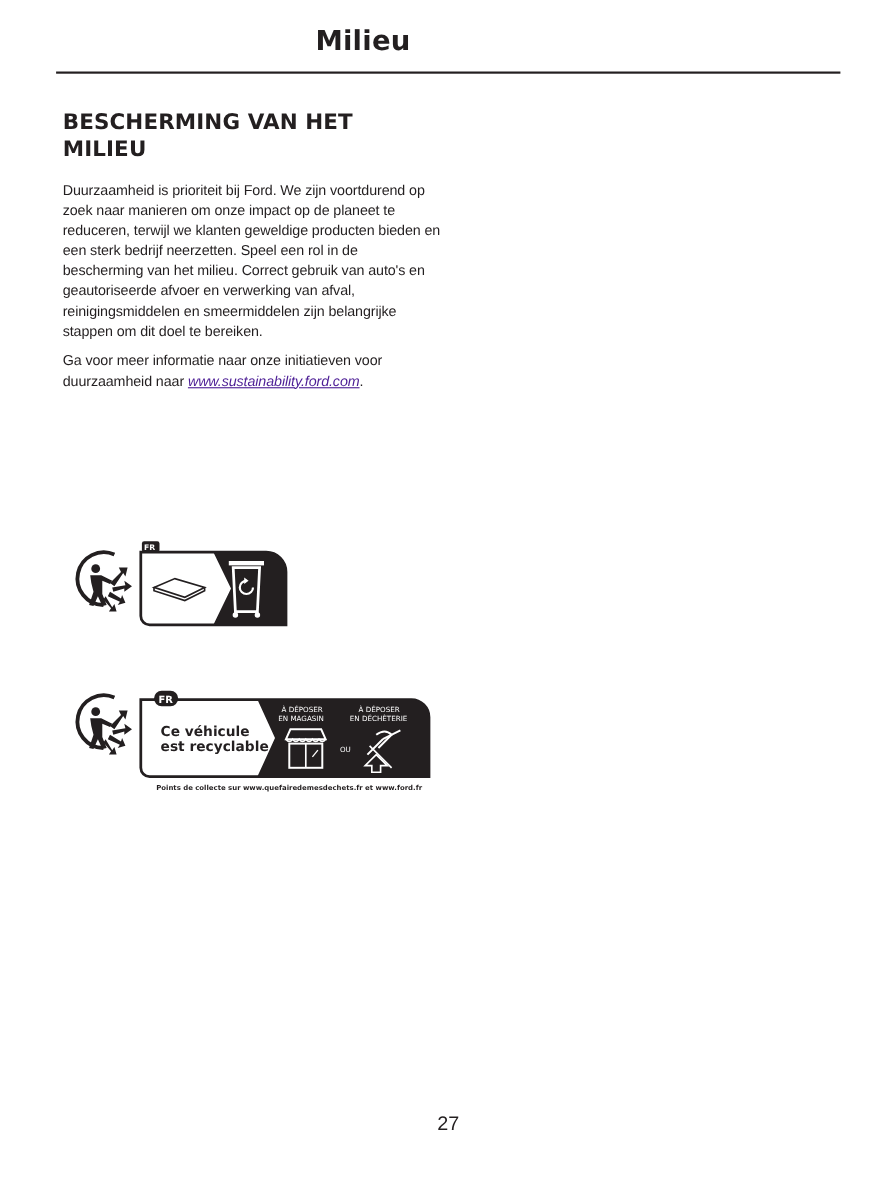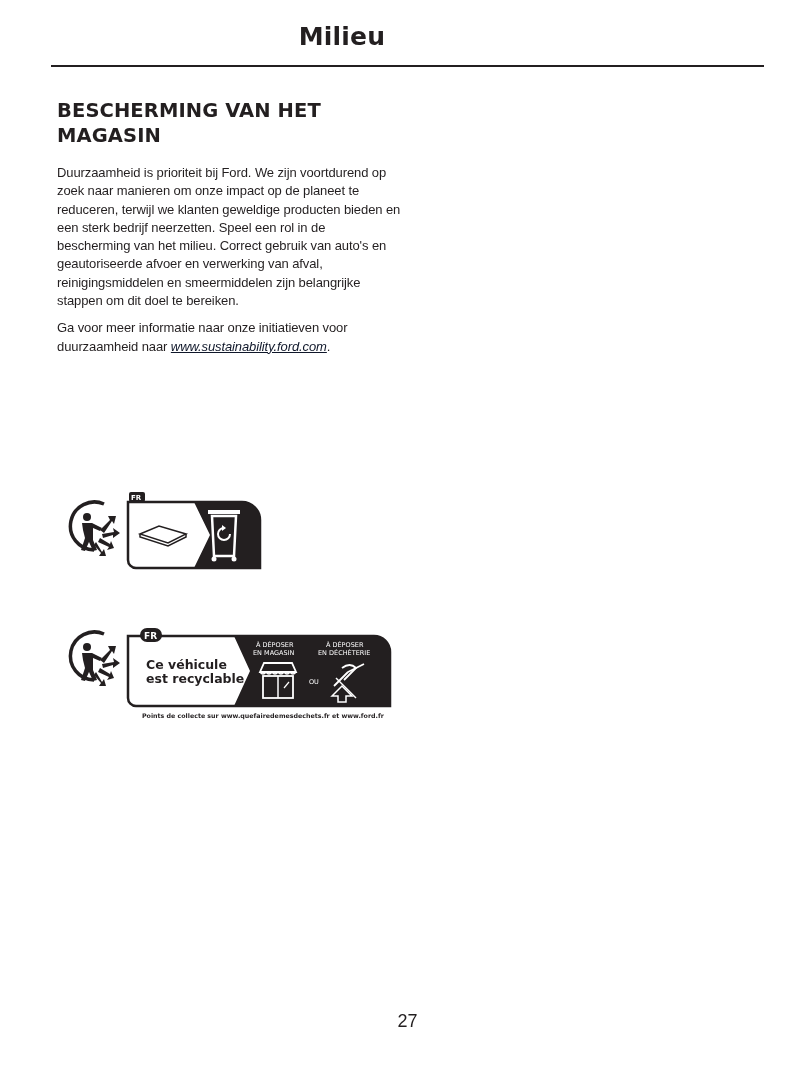--- a/index.html
+++ b/index.html
@@ -1,36 +1,36 @@
 <!DOCTYPE html>
 <html><head>
 <meta charset="utf-8">
 <style>
   html, body { margin:0; padding:0; background:#ffffff; }
   body { width:792px; height:1087px; position:relative; overflow:hidden; font-family:"Liberation Sans", sans-serif; color:#231f20; }
-  .page-title { position:absolute; left:12px; width:660px; top:22px; text-align:center; font-family:"DejaVu Sans", sans-serif; font-weight:bold; font-size:25px; letter-spacing:0.2px; }
+  .page-title { position:absolute; left:0; width:660px; top:22px; text-align:center; font-family:"DejaVu Sans", sans-serif; font-weight:bold; font-size:25px; letter-spacing:0.2px; }
   .rule { position:absolute; left:51px; width:713px; top:65px; height:1.5px; background:#231f20; }
   .content { position:absolute; left:57px; top:98px; width:345px; }
   .section-heading { font-family:"DejaVu Sans", sans-serif; font-weight:bold; font-size:19.5px; line-height:25px; margin:0 0 16px 0; letter-spacing:0.1px; }
   .para { font-size:13px; line-height:18.3px; margin:0 0 9px 0; letter-spacing:-0.1px; }
-  .link { color:#0f172a; font-style:italic; text-decoration:underline; }
+  .link { color:#4c1d95; font-style:italic; text-decoration:underline; }
   .subheading { font-family:"DejaVu Sans", sans-serif; font-weight:bold; font-size:17px; margin:12px 0 0 0; }
   .logo1 { position:absolute; left:64px; top:490px; }
   .logo2 { position:absolute; left:64px; top:626px; }
   .fr-tag { font-family:"DejaVu Sans", sans-serif; font-weight:bold; fill:#fff; }
   .page-number { position:absolute; left:0; width:815px; text-align:center; top:1011px; font-size:18px; }
 </style>
 </head>
 <body>
 
 <div class="page-title">Milieu</div>
 <div class="rule"></div>
 
 <div class="content">
-  <h2 class="section-heading">BESCHERMING VAN HET MAGASIN</h2>
+  <h2 class="section-heading">BESCHERMING VAN HET MILIEU</h2>
   <p class="para">Duurzaamheid is prioriteit bij Ford. We zijn voortdurend op zoek naar manieren om onze impact op de planeet te reduceren, terwijl we klanten geweldige producten bieden en een sterk bedrijf neerzetten. Speel een rol in de bescherming van het milieu. Correct gebruik van auto's en geautoriseerde afvoer en verwerking van afval, reinigingsmiddelen en smeermiddelen zijn belangrijke stappen om dit doel te bereiken.</p>
   <p class="para"><span>Ga voor meer informatie naar onze initiatieven voor duurzaamheid naar </span><a class="link">www.sustainability.ford.com</a><span>.</span></p>
 </div>
 
 <div class="logo1">
   <svg width="200" height="82" viewBox="0 0 200 82">
     <g>
       <path d="M40 14 A24 24 0 1 0 30 60" fill="none" stroke="#231f20" stroke-width="3.5"></path>
       <circle cx="23" cy="27" r="4" fill="#231f20"></circle>
       <path d="M18 33 L28 33 L38 38 L36 41 L29 38 L29 50 L33 60 L29 61 L25 52 L21 61 L17 60 L21 48 L19 40 Z" fill="#231f20"></path>

